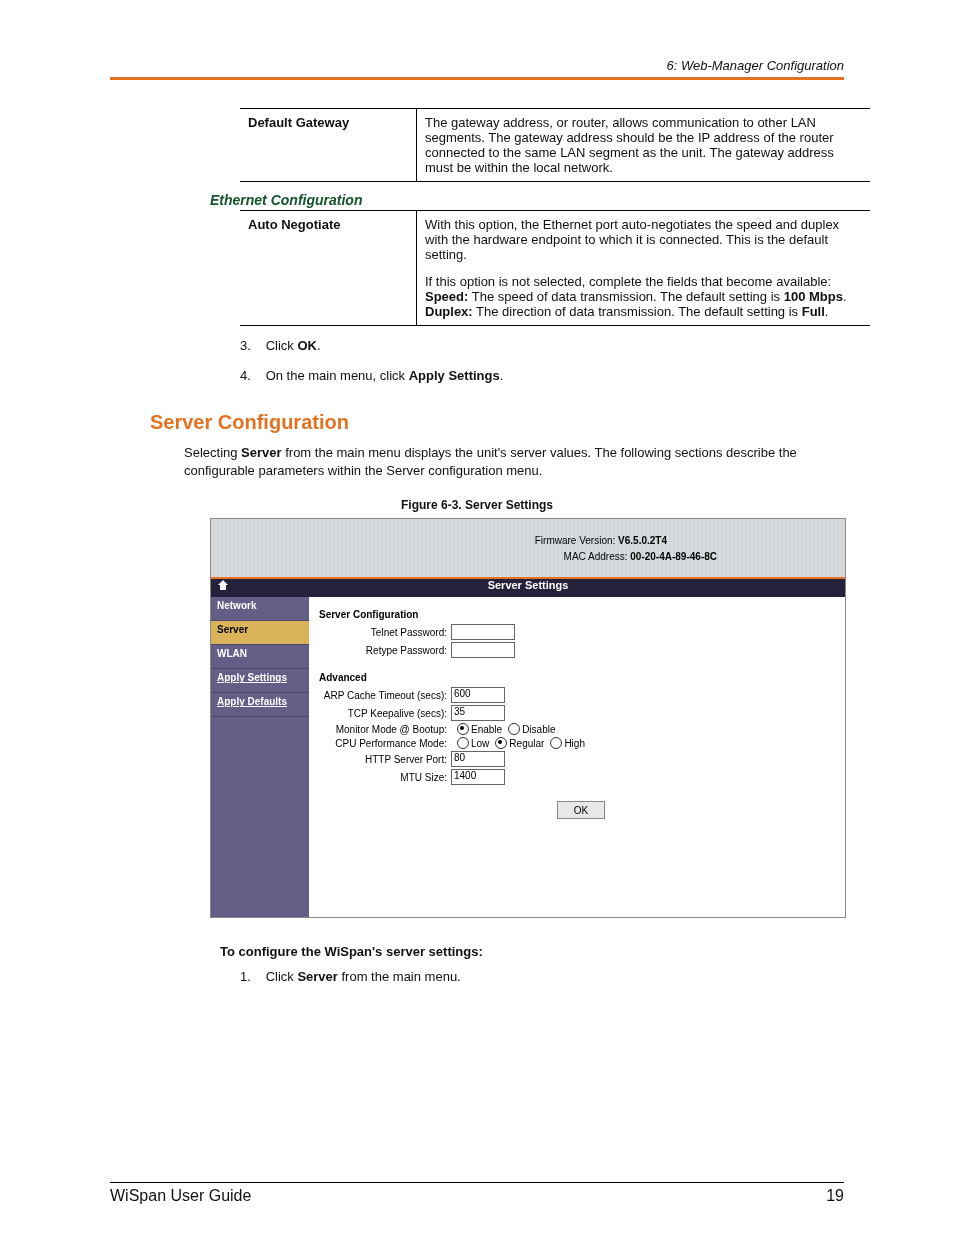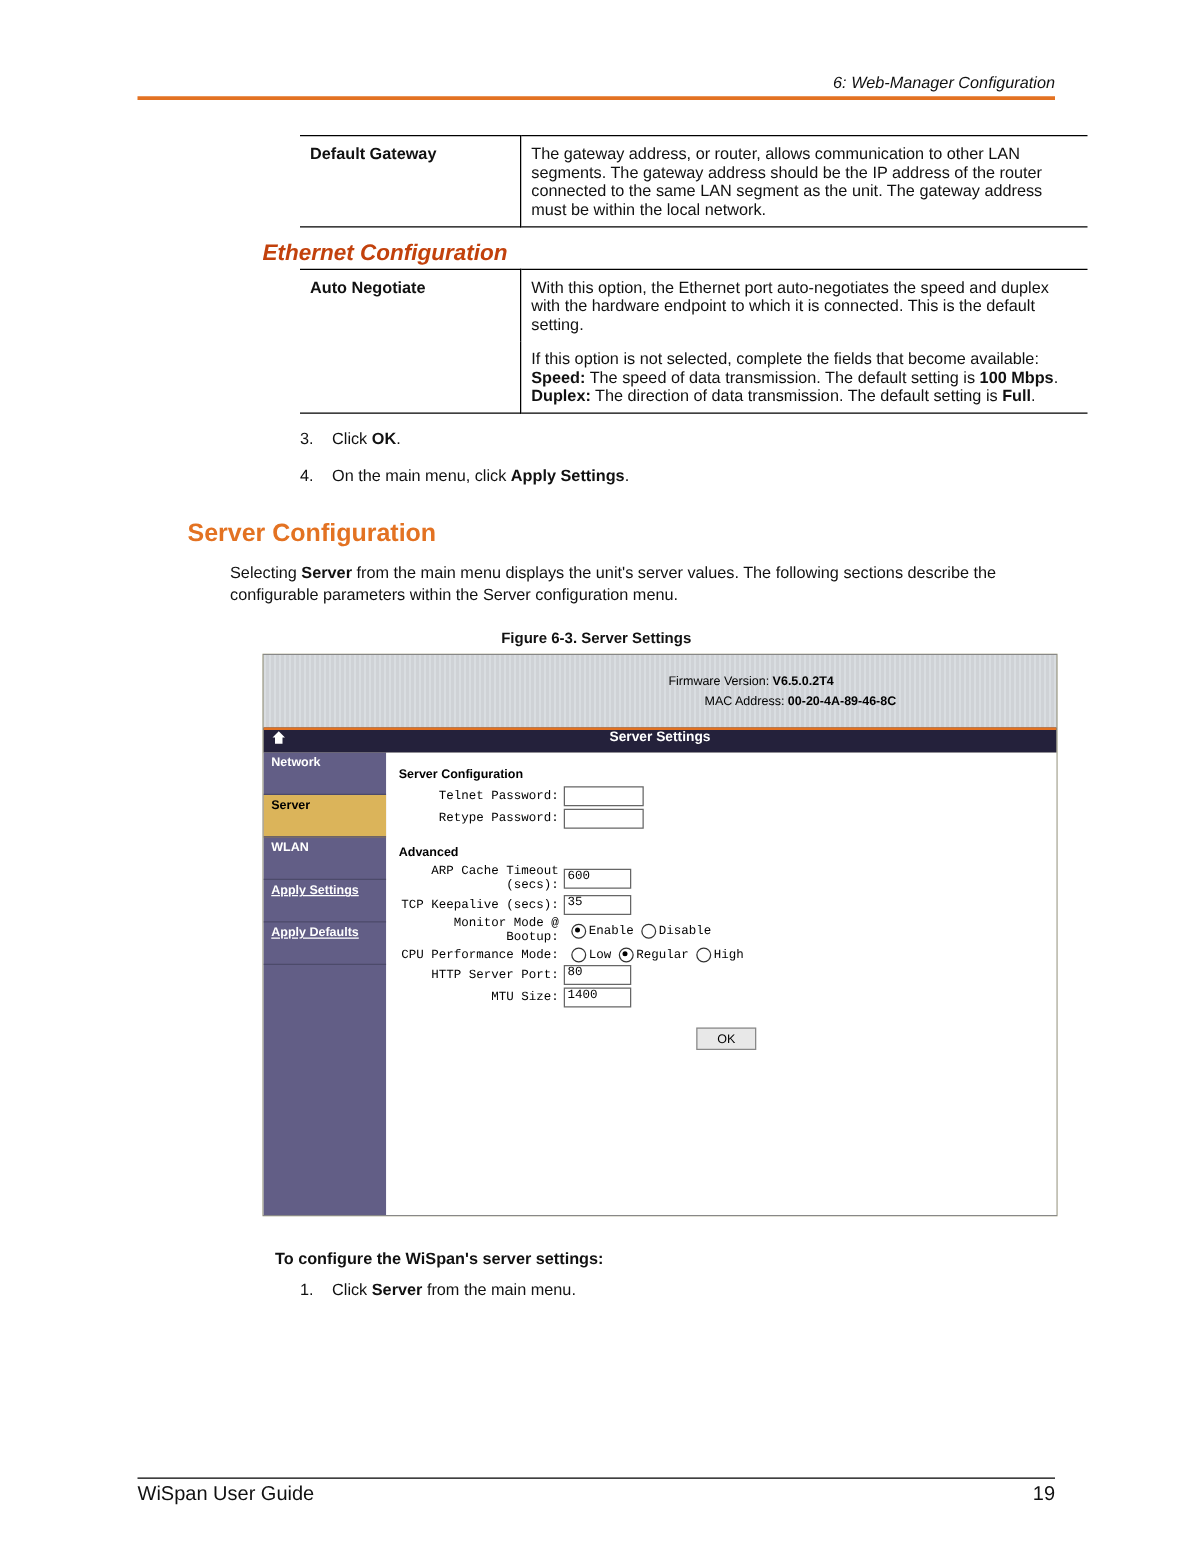--- a/index.html
+++ b/index.html
@@ -21,24 +21,24 @@
     font-style: italic;
     font-size: 13px;
     margin-bottom: 4px;
   }
   .orange-rule {
     border: none;
     border-top: 3px solid #e37222;
     margin: 0 0 28px 0;
   }
   .section-sub {
-    color: #c2410c;
+    color: #14532d;
     font-style: italic;
     font-weight: bold;
-    font-size: 18px;
+    font-size: 14px;
     margin: 10px 0 2px 100px;
   }
 
   
   table.def {
     border-collapse: collapse;
     width: 630px;
     margin-left: 130px;
     font-size: 13px;
   }
@@ -83,21 +83,21 @@
     font-size: 12px;
     margin: 6px 0 6px 0;
   }
 
   
   .screenshot {
     width: 636px;
     margin: 0 0 26px 100px;
     border: 1px solid #888;
     box-sizing: border-box;
-    background: #fef9c3;
+    background: #be185d;
     position: relative;
     font-size: 10px;
     color: #000;
   }
   .ss-top {
     height: 58px;
     background: repeating-linear-gradient(90deg,#d9dde1 0,#d9dde1 2px,#cfd2d6 2px,#cfd2d6 4px);
     position: relative;
   }
   .ss-top .fw {
@@ -126,21 +126,21 @@
     background:#fff;
   }
   .sidebar {
     width:98px;
     background:#625e86;
     color:#fff;
     font-size:10px;
     font-weight:bold;
   }
   .sidebar .item {
-    padding:3px 6px 19px 6px;
+    padding:3px 6px 9px 6px;
     border-bottom:1px solid #4c4a6a;
     cursor:pointer;
   }
   .sidebar .item.sel {
     background:#dbb45a;
     color:#000;
   }
   .sidebar .item.underline { text-decoration:underline; }
   .sidebar .filler { height:200px; }
 
@@ -151,21 +151,20 @@
     font-size:10px;
   }
   .panel .sec-head {
     font-weight:bold;
     margin-bottom:4px;
   }
   .frow {
     display:flex;
     align-items:center;
     margin:2px 0;
-    font-family:Liberation Mono, monospace;
   }
   .frow .flabel {
     width:128px;
     text-align:right;
     margin-right:4px;
   }
   .ftext {
     border:1px solid #666;
     height:14px;
     width:48px;

